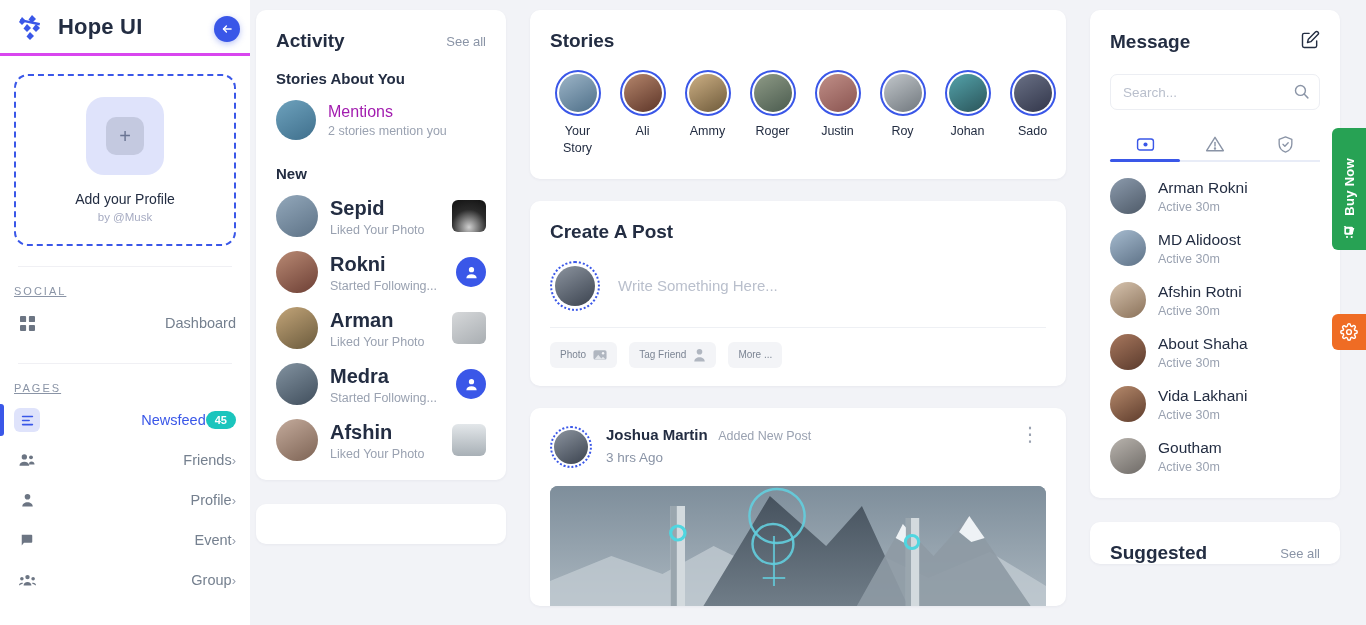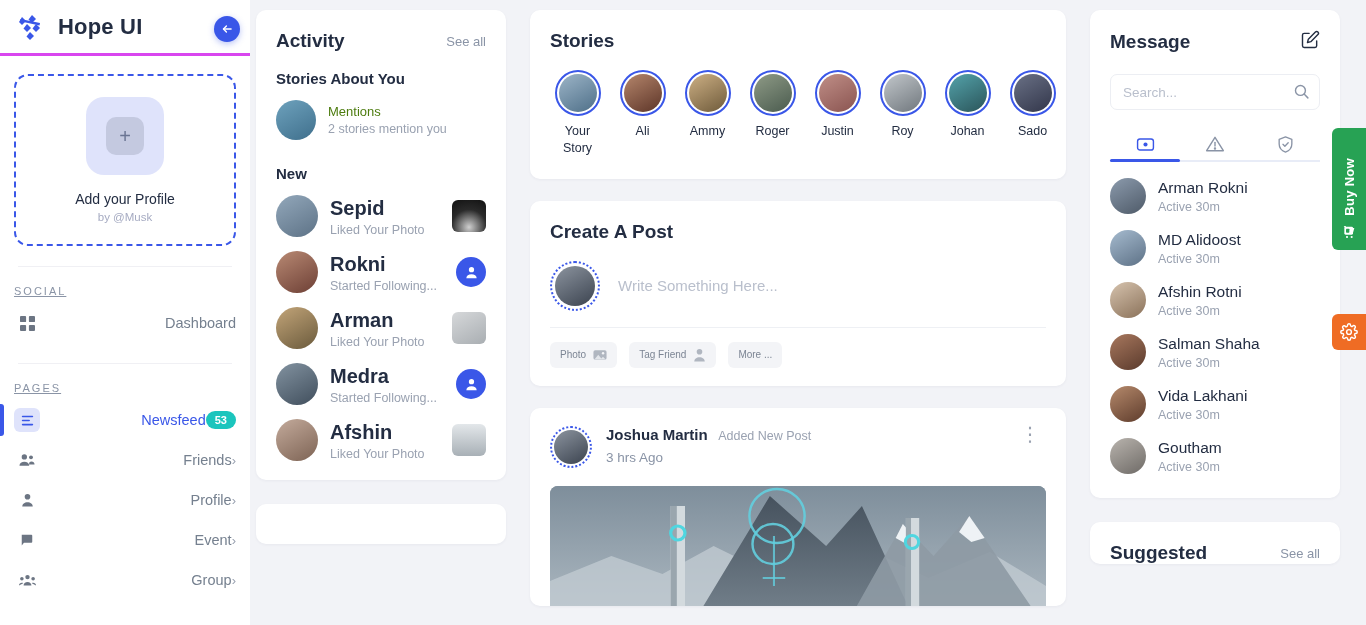--- a/index.html
+++ b/index.html
@@ -96,21 +96,21 @@
   .act-card { padding-bottom: 12px; }
   .sub-head { font-size: 15px; font-weight: 700; color: #232d42; padding: 18px 20px 6px 20px; }
   .act-row {
     display: flex; align-items: center; gap: 12px; padding: 7px 20px; cursor: pointer;
   }
   .av { border-radius: 50%; flex: 0 0 auto; background-size: cover; background-position: center; }
   .av-40 { width: 40px; height: 40px; }
   .av-42 { width: 42px; height: 42px; }
   .act-texts { flex: 1; min-width: 0; }
   .act-name { font-size: 20px; font-weight: 700; color: #232d42; line-height: 1.3; }
-  .act-name.muted { font-weight: 400; color: #4d7c0f; font-size: 13px; }
+  .act-name.muted { font-weight: 400; color: #a21caf; font-size: 16px; }
   .act-sub { font-size: 12.5px; color: #9aa2b1; margin-top: 2px; white-space: nowrap; overflow: hidden; text-overflow: ellipsis; }
   .act-thumb { width: 34px; height: 32px; border-radius: 6px; flex: 0 0 34px; background-size: cover; background-position: center; }
   .follow-dot {
     width: 30px; height: 30px; border-radius: 50%; background: #3a57e8; flex: 0 0 30px;
     display: flex; align-items: center; justify-content: center; cursor: pointer;
   }
   .next-card-peek { height: 40px; margin-top: 24px; }
 
   
   .stories-card { padding: 20px 0 22px 0; overflow: hidden; }
@@ -261,21 +261,21 @@
 
     <div class="nav-item active">
       <span class="nav-ico">
         <svg width="13" height="13" viewBox="0 0 16 16" fill="currentColor">
           <rect x="1" y="2" width="14" height="2" rx="1"></rect>
             <rect x="1" y="7" width="10" height="2" rx="1"></rect>
             <rect x="1" y="12" width="14" height="2" rx="1"></rect>
         </svg>
       </span>
       <span class="nav-label">Newsfeed</span>
-      <span class="badge-count">53</span>
+      <span class="badge-count">45</span>
     </div>
 
     <div class="nav-item">
       <span class="nav-ico">
         <svg width="16" height="16" viewBox="0 0 18 16" fill="currentColor">
           <circle cx="6" cy="4.5" r="3"></circle>
             <path d="M0.5 14.5c0-3 2.6-4.6 5.5-4.6s5.5 1.6 5.5 4.6z"></path>
           <circle cx="13.5" cy="5" r="2.2"></circle>
             <path d="M11.2 13.2h6.3c0-2.2-1.6-3.4-3.3-3.4-1 0-2 .4-2.6 1"></path>
         </svg>
@@ -599,21 +599,21 @@
           <div class="msg-row">
             <div class="av av-36" style="width:36px;height:36px;background:linear-gradient(150deg,#d6c3ae,#8a7159)"></div>
             <div>
               <div class="msg-name">Afshin Rotni</div>
               <div class="msg-sub">Active 30m</div>
             </div>
           </div>
           <div class="msg-row">
             <div class="av av-36" style="width:36px;height:36px;background:linear-gradient(150deg,#a8785e,#5a3a2c)"></div>
             <div>
-              <div class="msg-name">Salman Shaha</div>
+              <div class="msg-name">About Shaha</div>
               <div class="msg-sub">Active 30m</div>
             </div>
           </div>
           <div class="msg-row">
             <div class="av av-36" style="width:36px;height:36px;background:linear-gradient(150deg,#b68a6c,#5e3c2c)"></div>
             <div>
               <div class="msg-name">Vida Lakhani</div>
               <div class="msg-sub">Active 30m</div>
             </div>
           </div>

